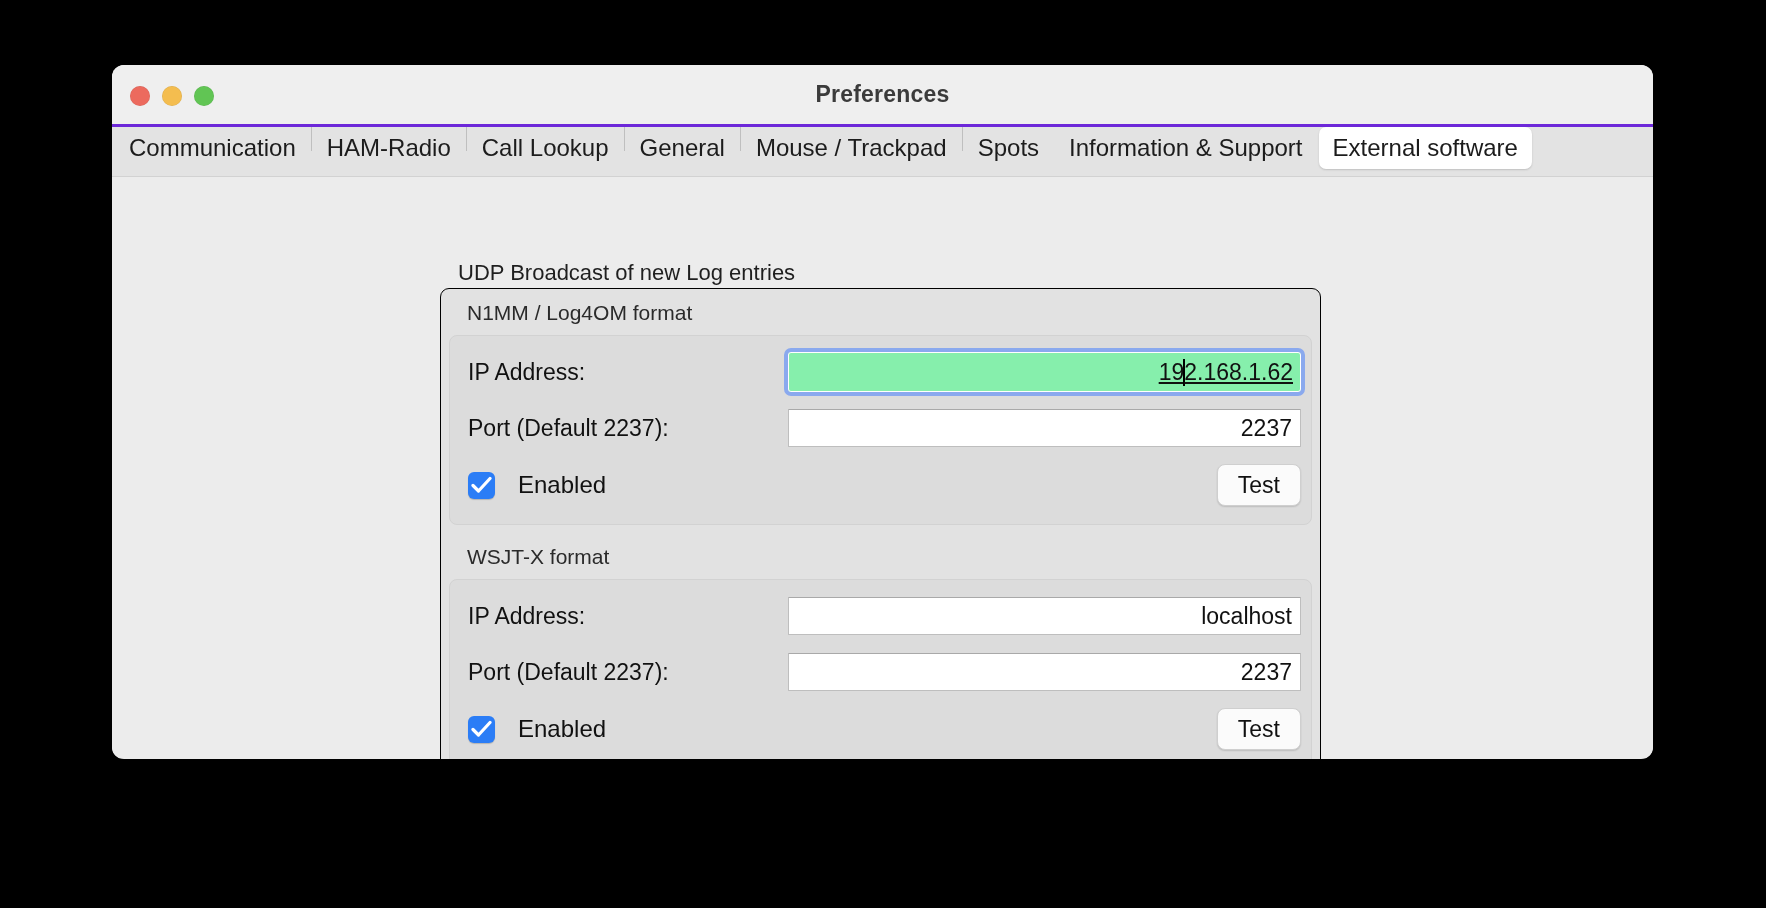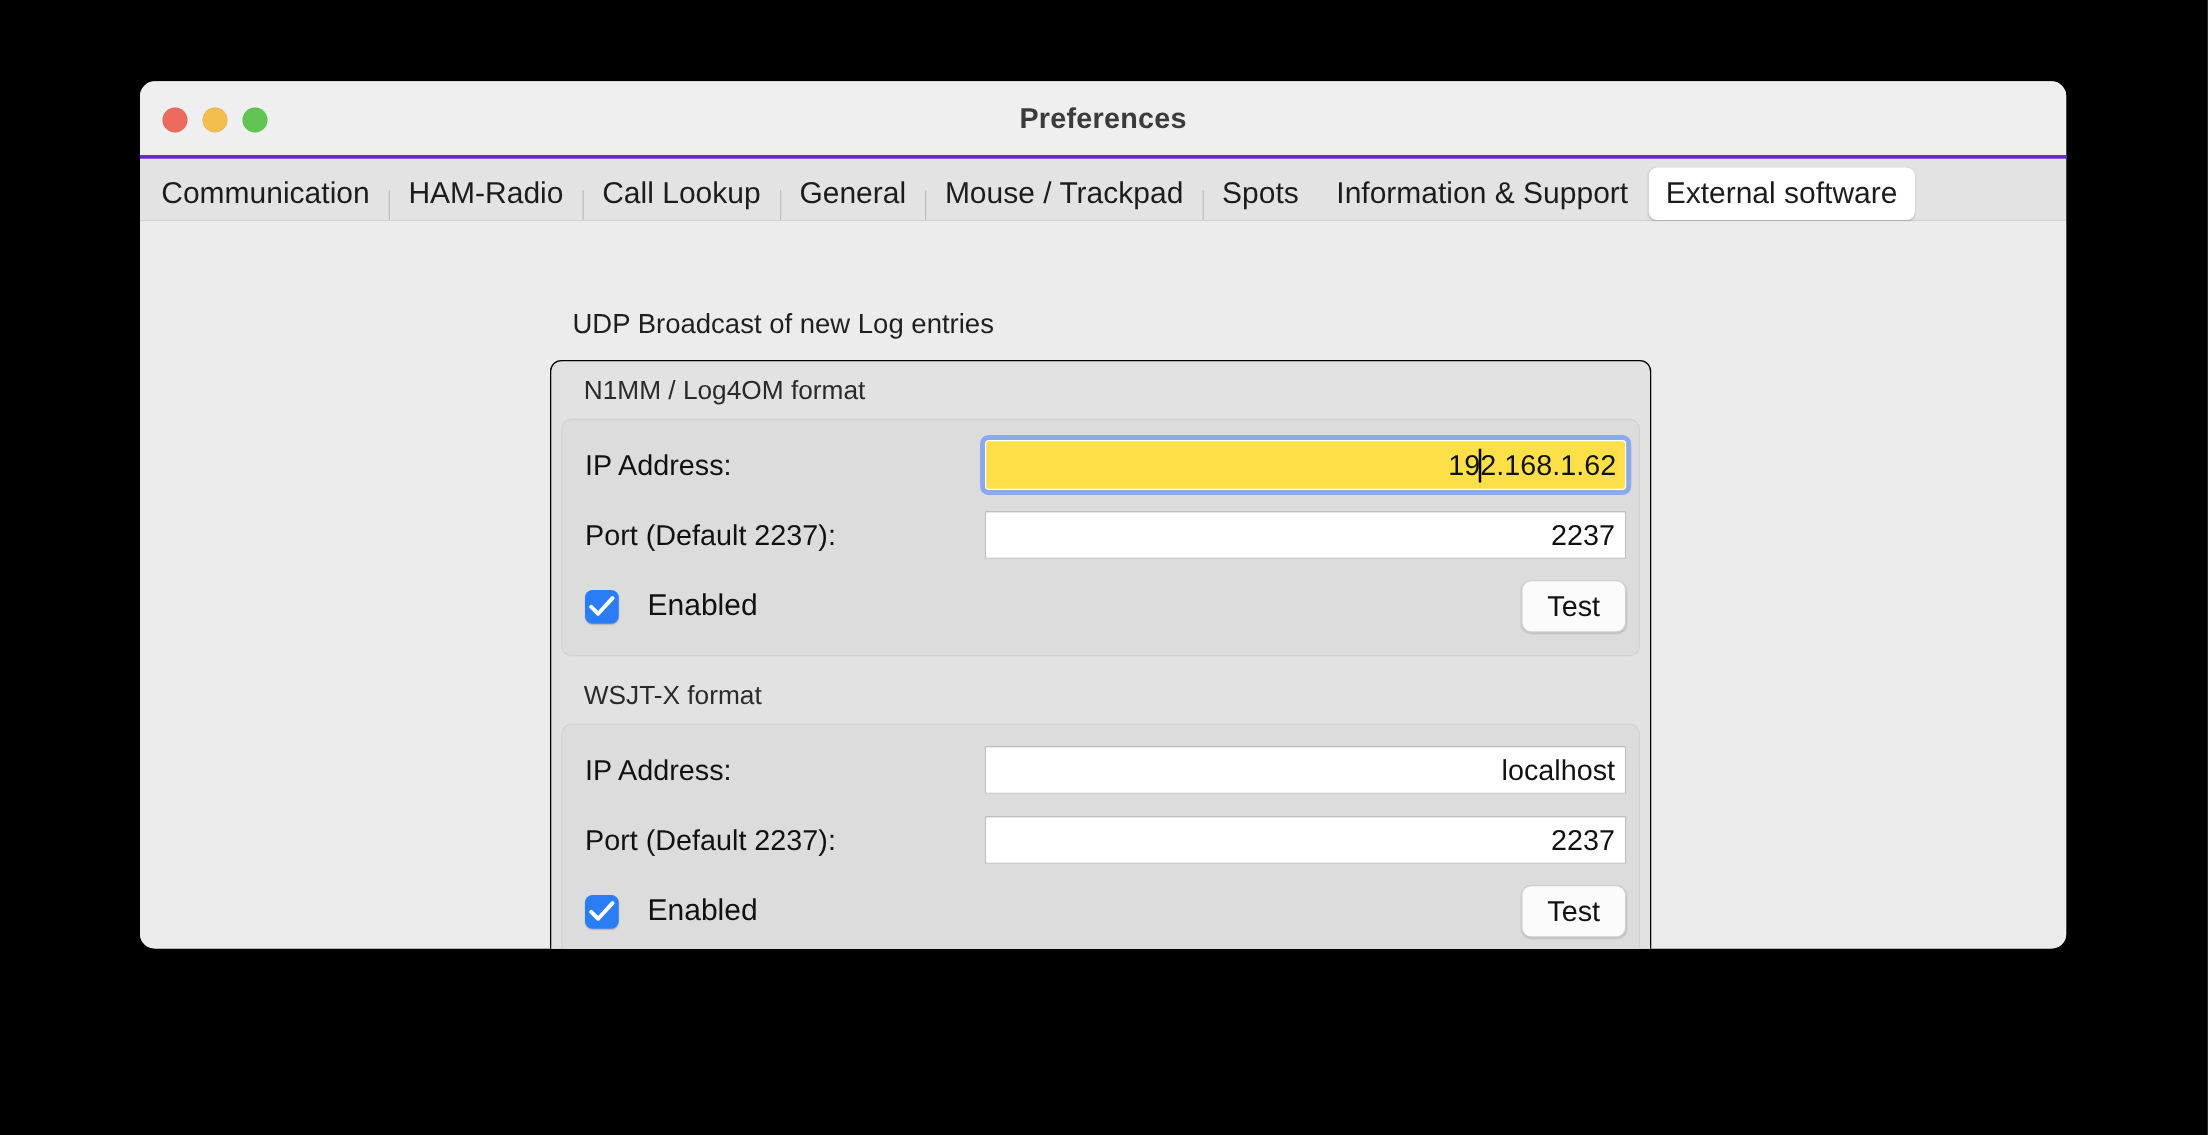--- a/index.html
+++ b/index.html
@@ -61,21 +61,21 @@
     text-align: center;
     font-size: 23px;
     font-weight: bold;
     color: #3B3B3B;
     letter-spacing: 0.2px;
   }
 
   
   #tabbar {
     display: flex;
-    align-items: flex-end;
+    align-items: flex-start;
     height: 50px;
     background: #E3E3E3;
     border-bottom: 1px solid #D2D2D2;
     padding: 0 0 0 2px;
   }
   .tab {
     position: relative;
     font-size: 24px;
     color: #1C1C1C;
     padding: 6px 14px;
@@ -98,21 +98,21 @@
   
   #content {
     position: relative;
     height: calc(100% - 113px);
     background: #ECECEC;
   }
 
   #section-title {
     position: absolute;
     left: 346px;
-    top: 69px;
+    top: 83px;
     font-size: 22px;
     color: #1F1F1F;
   }
 
   #panel {
     position: absolute;
     left: 328px;
     top: 111px;
     width: 881px;
     background: #E2E2E2;
@@ -160,24 +160,25 @@
     justify-content: flex-end;
     padding: 0 8px;
     font-size: 23px;
     color: #111111;
     border-radius: 1px;
     position: relative;
   }
   .field.focused {
     border: none;
     outline: 4px solid #8AA9EE;
-    background: #fde047;
+    background: #86efac;
     box-shadow: inset 0 0 0 1px #FFFFFF;
     height: 40px;
     border-radius: 3px;
+    text-decoration: underline;
   }
   .field .caret {
     display: inline-block;
     width: 2px;
     height: 27px;
     background: #000000;
     vertical-align: middle;
     margin: 0 -1px;
   }
 

